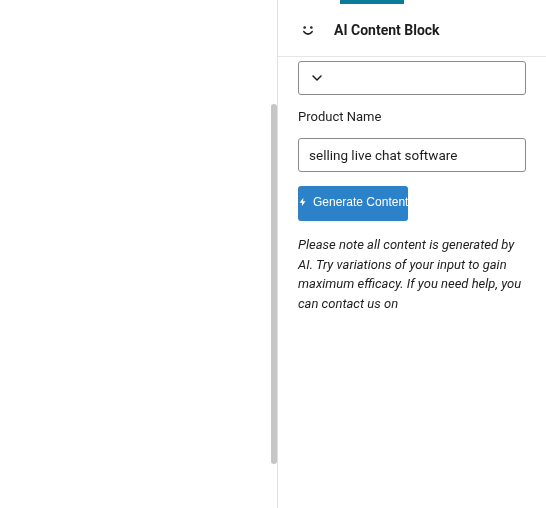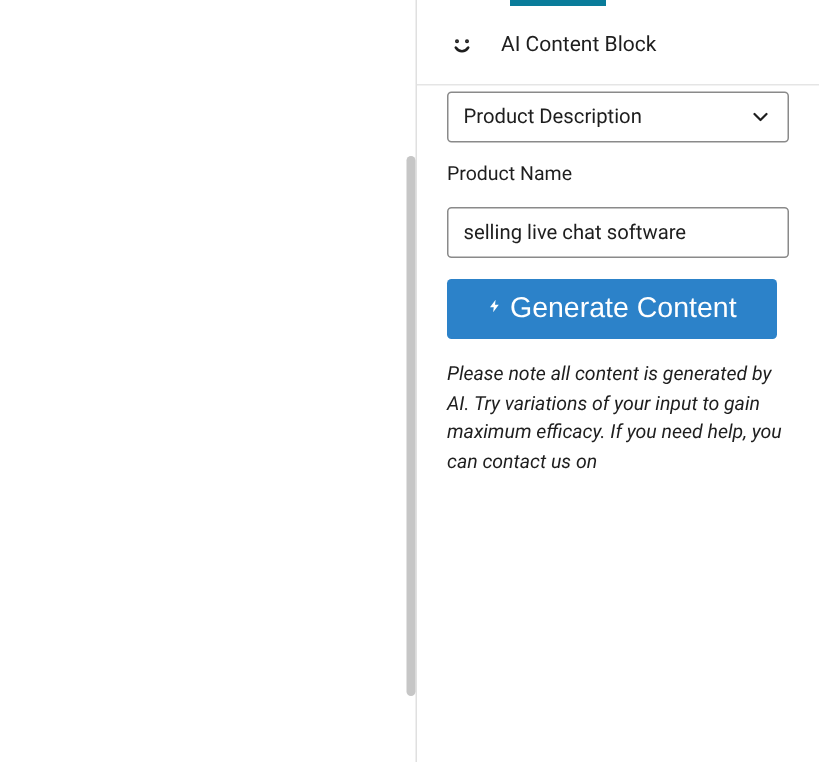--- a/index.html
+++ b/index.html
@@ -4,39 +4,39 @@
 <style>
   * { box-sizing: border-box; margin: 0; padding: 0; }
   html, body { width: 546px; height: 508px; font-family: -apple-system, BlinkMacSystemFont, "Segoe UI", Roboto, sans-serif; background: #fff; overflow: hidden; }
   .wrap { display: flex; width: 100%; height: 100%; }
   .main { flex: 1; border-right: 1px solid #e0e0e0; position: relative; }
   .scroll-hint { position: absolute; top: 104px; right: 0; width: 6px; height: 360px; background: #c6c6c6; border-radius: 3px; }
   .panel { width: 268px; height: 100%; background: #fff; overflow: hidden; }
   .tab-indicator { height: 4px; background: #0a7c9a; width: 64px; margin-left: 62px; }
   .header { display: flex; align-items: center; gap: 16px; padding: 16px 20px 16px 20px; border-bottom: 1px solid #e5e5e5; }
   .smile-icon { width: 20px; height: 20px; display:flex; align-items:center; justify-content:center; }
-  .header-title { font-size: 14px; font-weight: 400; color: #1e1e1e; }
+  .header-title { font-size: 14px; font-weight: 700; color: #1e1e1e; }
   .section-head { display: flex; align-items: center; justify-content: space-between; padding: 18px 20px 10px 20px; }
   .section-title { font-size: 14.5px; font-weight: 600; color: #1e1e1e; }
   .chev { width: 18px; height: 18px; }
   .body { padding: 4px 20px 0 20px; }
   .field { margin-bottom: 14px; }
   .field-label { font-size: 13px; color: #1e1e1e; margin-bottom: 7px; display:block; }
   .select, .input {
     width: 100%; height: 34px; border: 1px solid #8a8a8a; border-radius: 3px;
     padding: 0 10px; font-size: 13.5px; color: #1e1e1e; background:#fff;
     display:flex; align-items:center; position:relative;
   }
   .select { justify-content: space-between; cursor: pointer; }
   .select .caret { width:16px; height:16px; }
   .input input { border:none; outline:none; width:100%; font-size:13.5px; color:#1e1e1e; background:transparent; font-family:inherit; }
   .btn {
     display:inline-flex; gap:5px;
     background:#2c82c9; color:#fff; border:none; border-radius:3px;
-    padding: 9px 27px; font-size:19px; font-weight:500; cursor:pointer;
+    padding: 9px 0; font-size:12px; font-weight:500; cursor:pointer;
     margin-bottom: 14px;
   }
   .btn svg { width:10px; height:14px; }
   .note { font-size: 13px; font-style: italic; color:#1e1e1e; line-height:1.5; }
 </style>
 </head>
 <body>
 
 <div class="wrap">
   <div class="main">
@@ -55,21 +55,20 @@
         </svg>
       </span>
       <span class="header-title">AI Content Block</span>
     </div>
 
 
     <div class="body">
 
       <div class="field">
         <div class="select">
-          <span>Product Description</span>
           <span class="caret">
             <svg viewBox="0 0 24 24" fill="none" stroke="#1e1e1e" stroke-width="2.2" stroke-linecap="round" stroke-linejoin="round">
                 <polyline points="6 9 12 15 18 9"></polyline>
               </svg>
           </span>
         </div>
       </div>
 
       <div class="field">
         <label class="field-label">Product Name</label>

